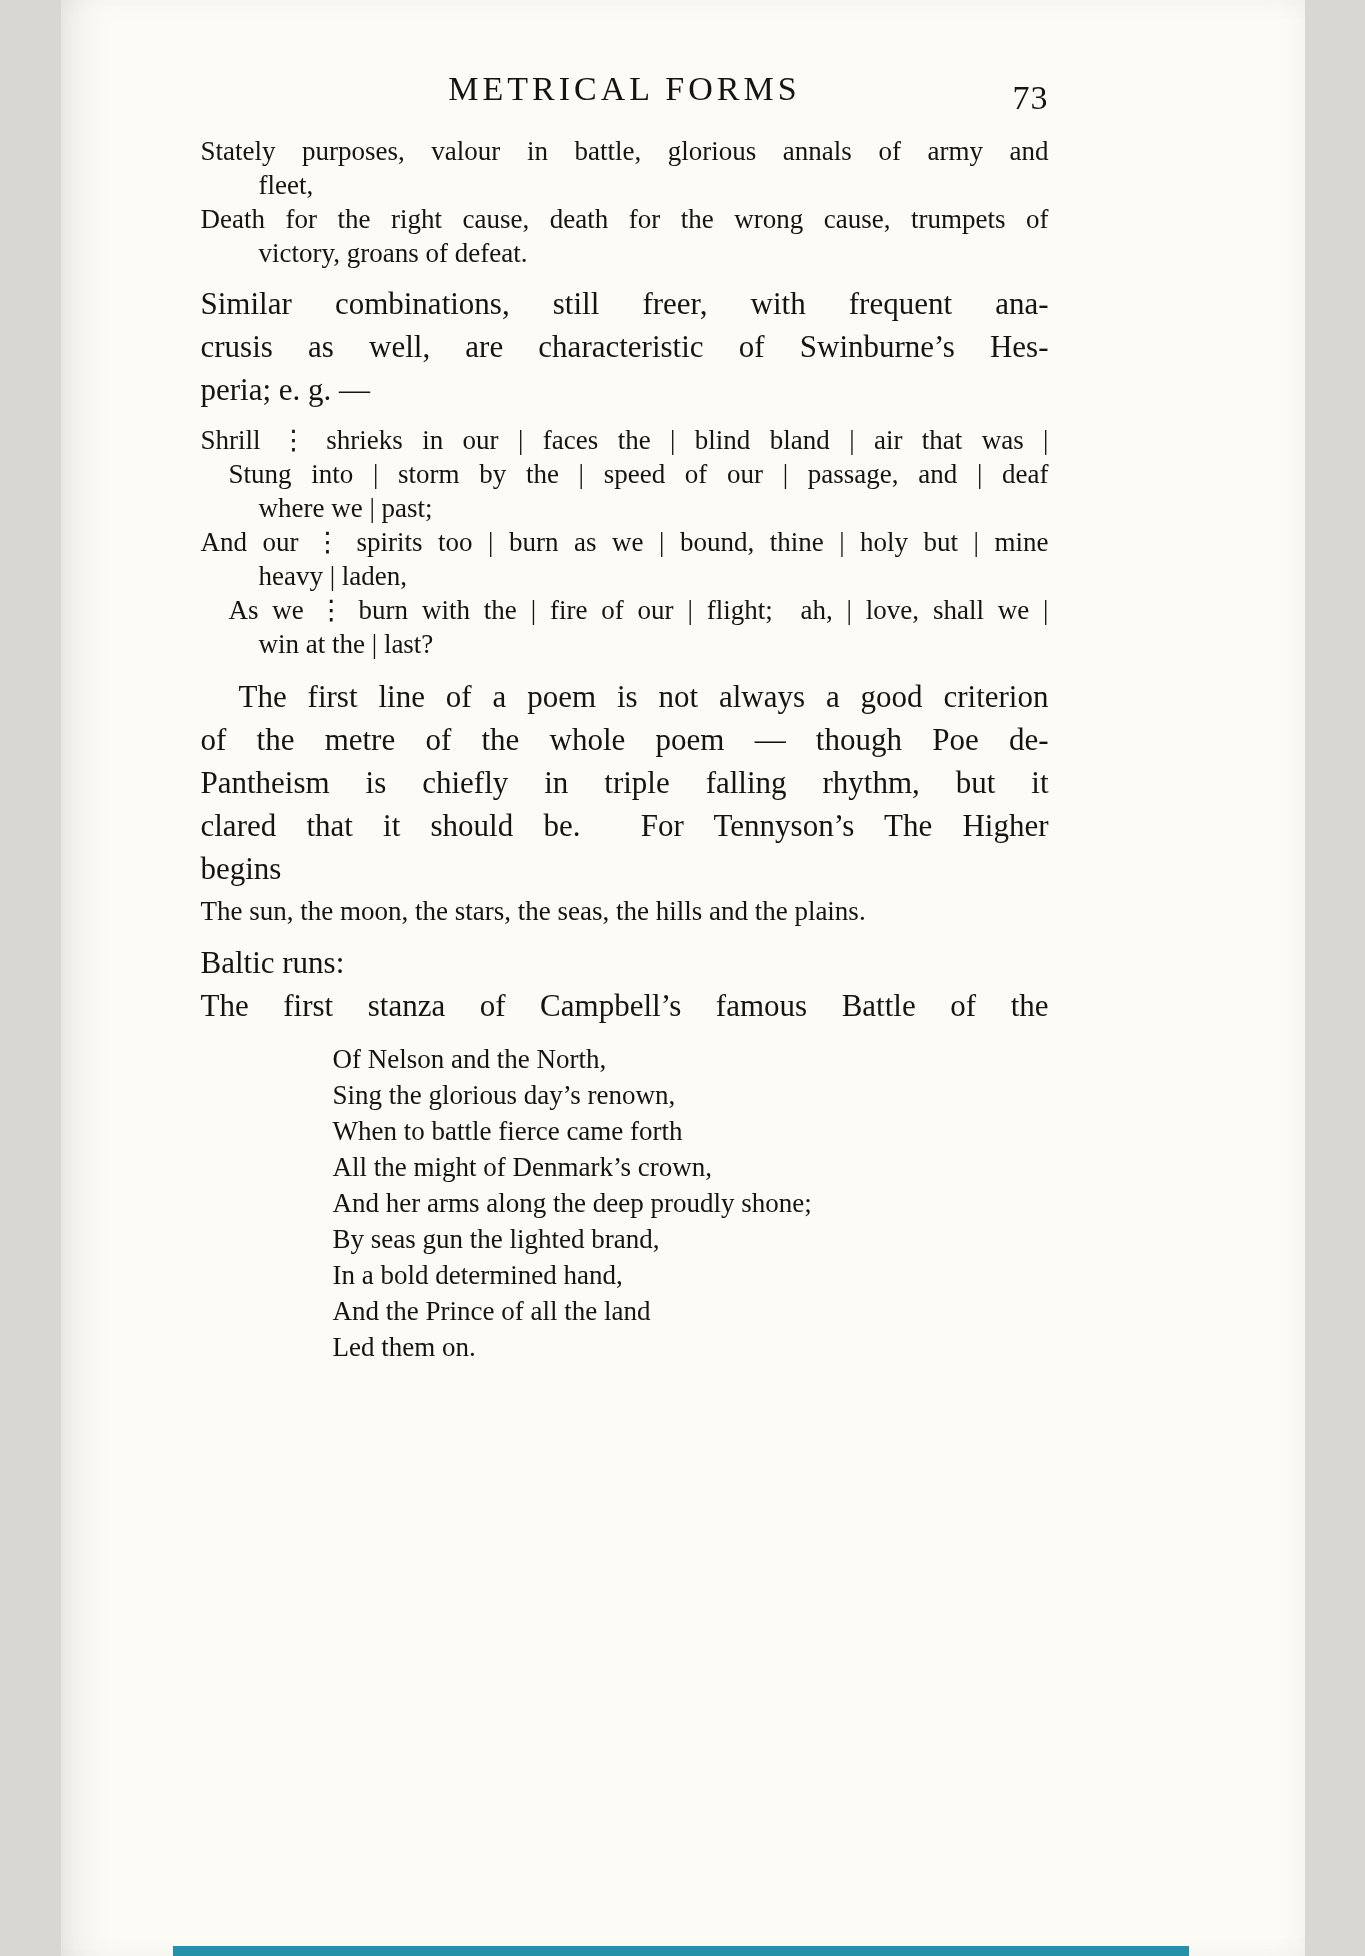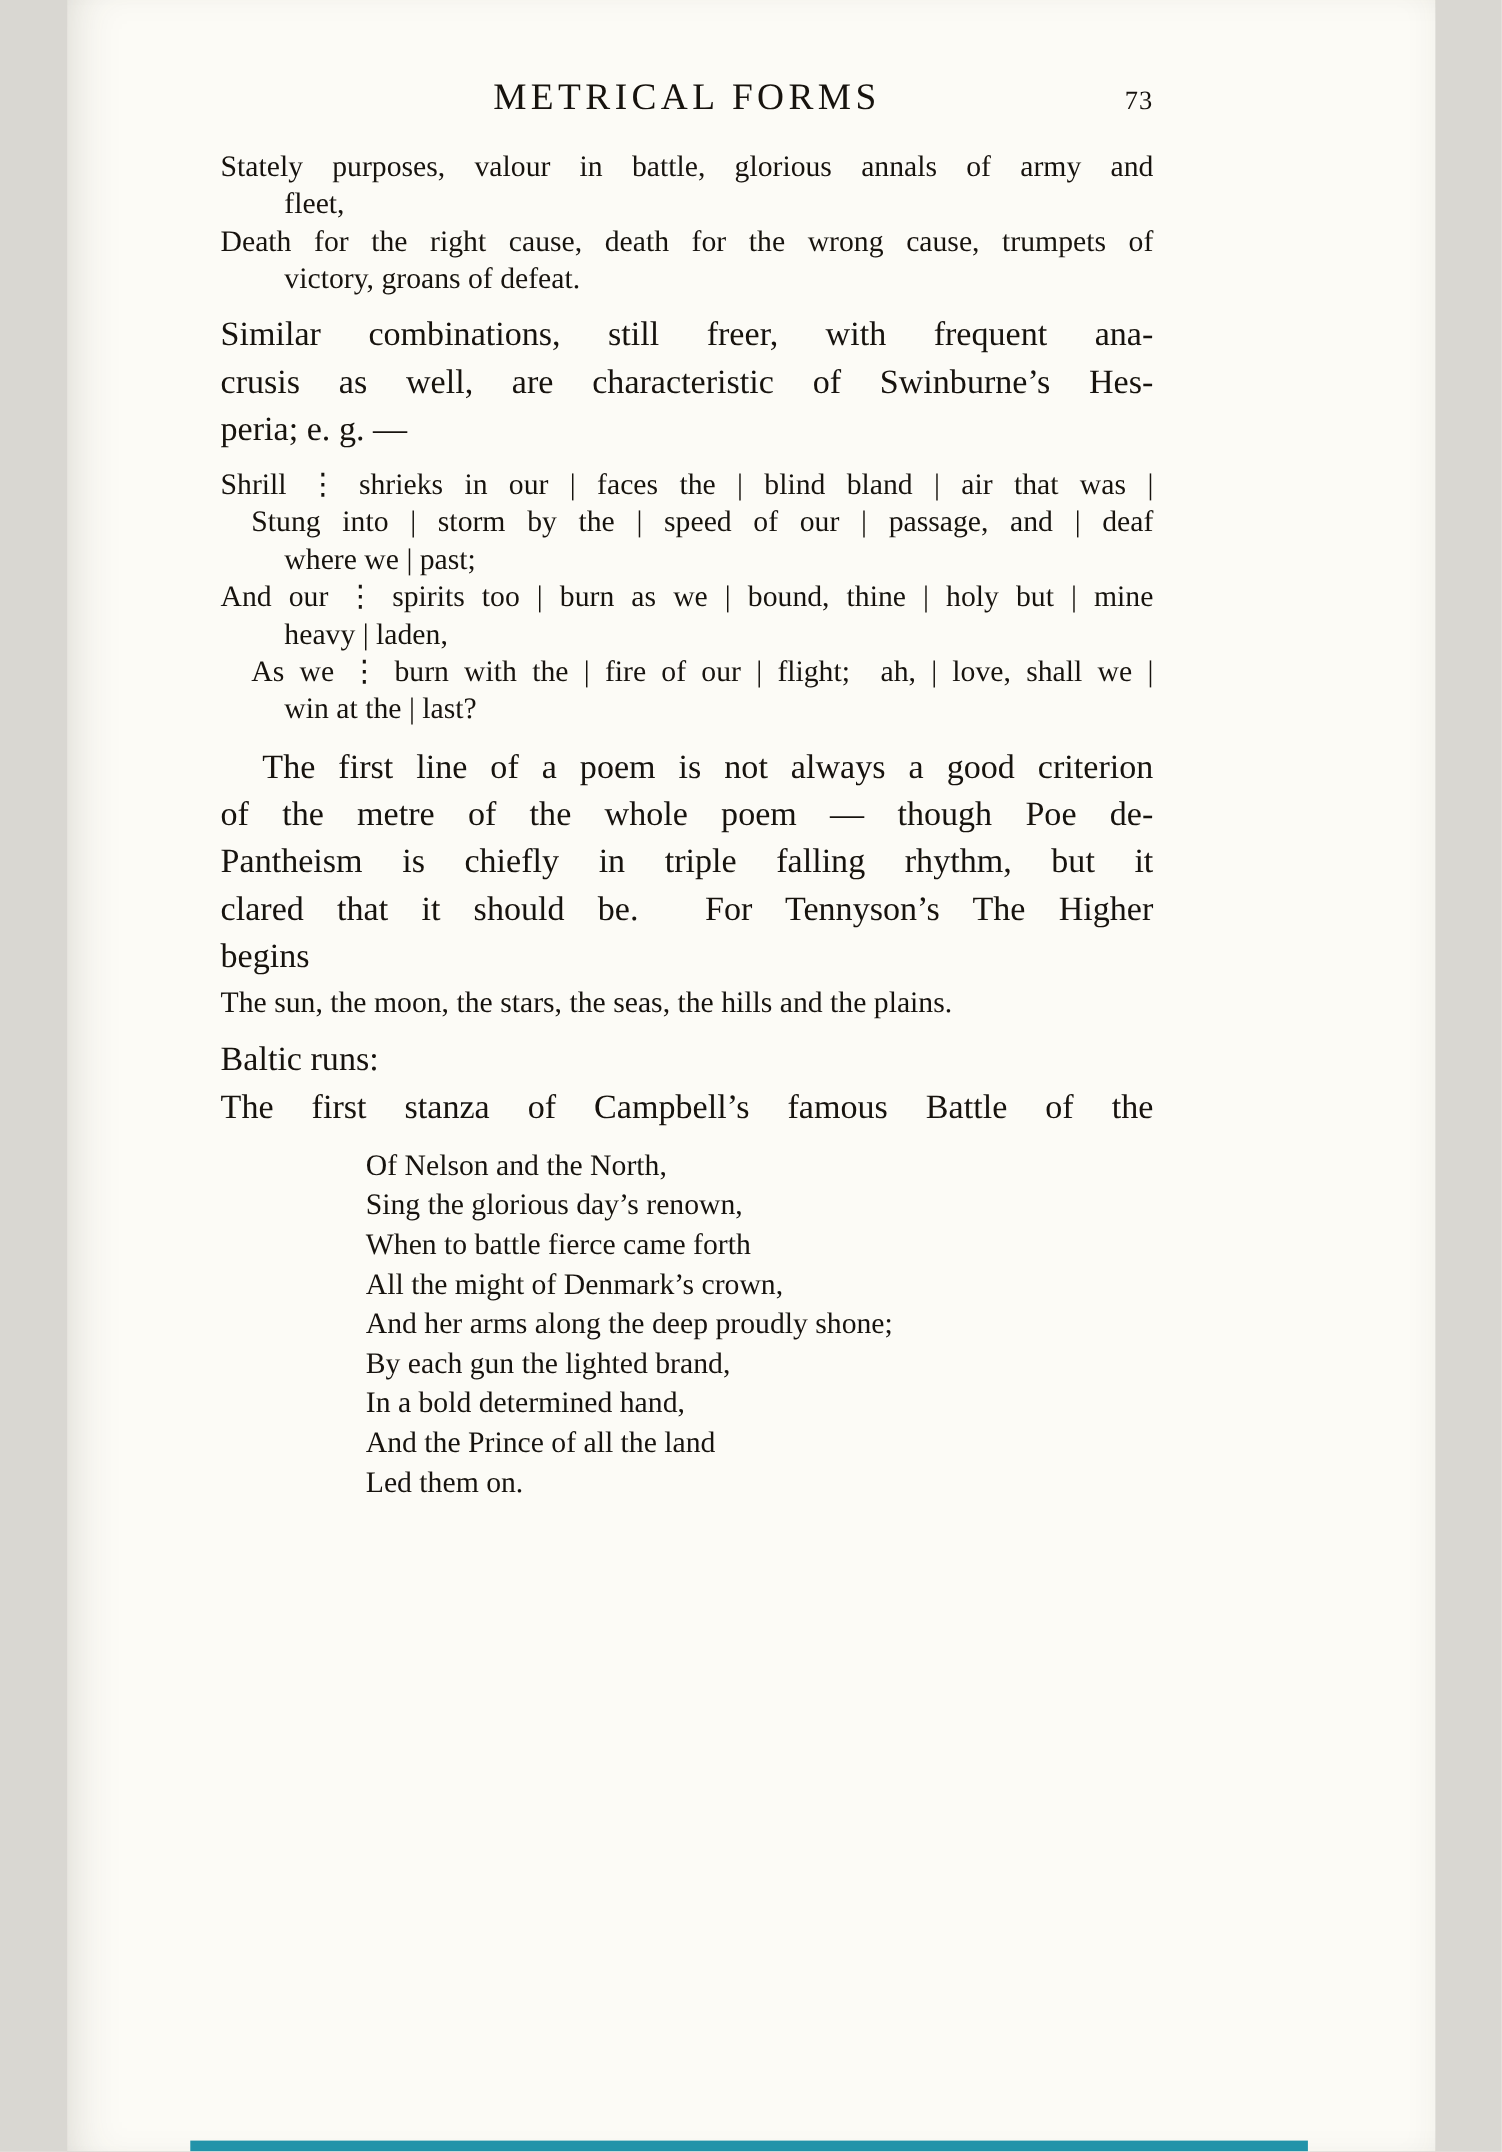--- a/index.html
+++ b/index.html
@@ -16,21 +16,21 @@
     box-shadow: inset 28px 0 50px -34px rgba(60,55,45,0.25), inset -18px 0 40px -30px rgba(60,55,45,0.12);
   }
   .content {
     position: absolute;
     left: 140px;
     top: 70px;
     width: 848px;
   }
   .header { position: relative; height: 48px; text-align: center; }
   .title { font-size: 34px; letter-spacing: 4px; }
-  .pagenum { position: absolute; right: 0; top: 9px; font-size: 24px; letter-spacing: 1px; }
+  .pagenum { position: absolute; right: 0; top: 9px; font-size: 34px; letter-spacing: 1px; }
 
   .line { white-space: pre-wrap; }
   .body .line { font-size: 31px; line-height: 43px; }
   .verse .line { font-size: 27px; line-height: 34px; }
 
   .j { text-align: justify; text-align-last: justify; }
   .ind { text-indent: 38px; }
   .cont { padding-left: 58px; }
   .in2 { padding-left: 28px; }
 
@@ -102,21 +102,21 @@
       <div class="line">Baltic runs:</div>
       <div class="line j">The first stanza of Campbell’s famous Battle of the</div>
     </div>
 
     <div class="verse verse3">
       <div class="line">Of Nelson and the North,</div>
       <div class="line">Sing the glorious day’s renown,</div>
       <div class="line">When to battle fierce came forth</div>
       <div class="line">All the might of Denmark’s crown,</div>
       <div class="line">And her arms along the deep proudly shone;</div>
-      <div class="line">By each gun the lighted brand,</div>
+      <div class="line">By seas gun the lighted brand,</div>
       <div class="line">In a bold determined hand,</div>
       <div class="line">And the Prince of all the land</div>
       <div class="line">Led them on.</div>
     </div>
 
   </div>
 
   <div class="artifact-bar" style="background: rgb(34, 147, 169);"></div>
 </div>
 

